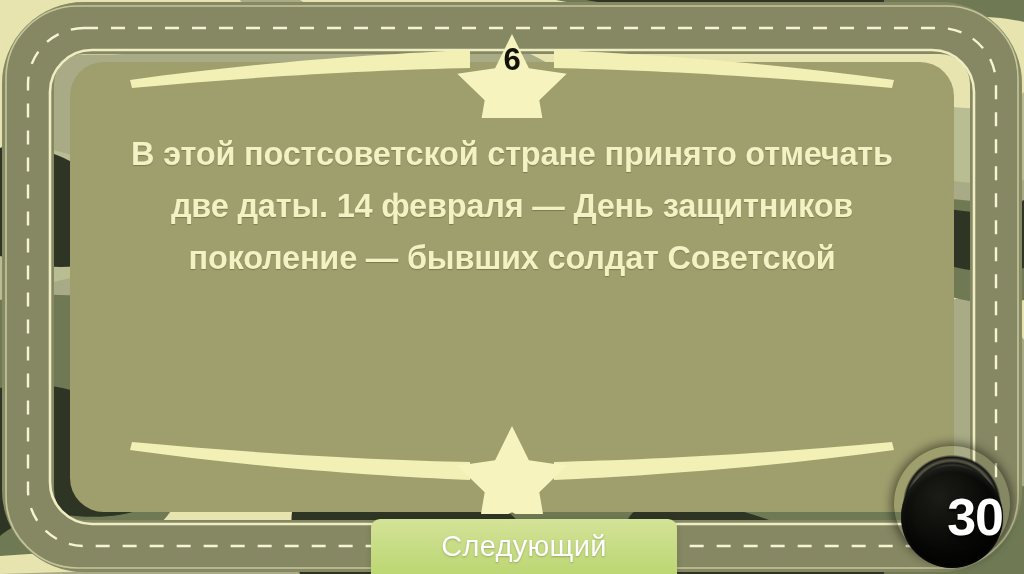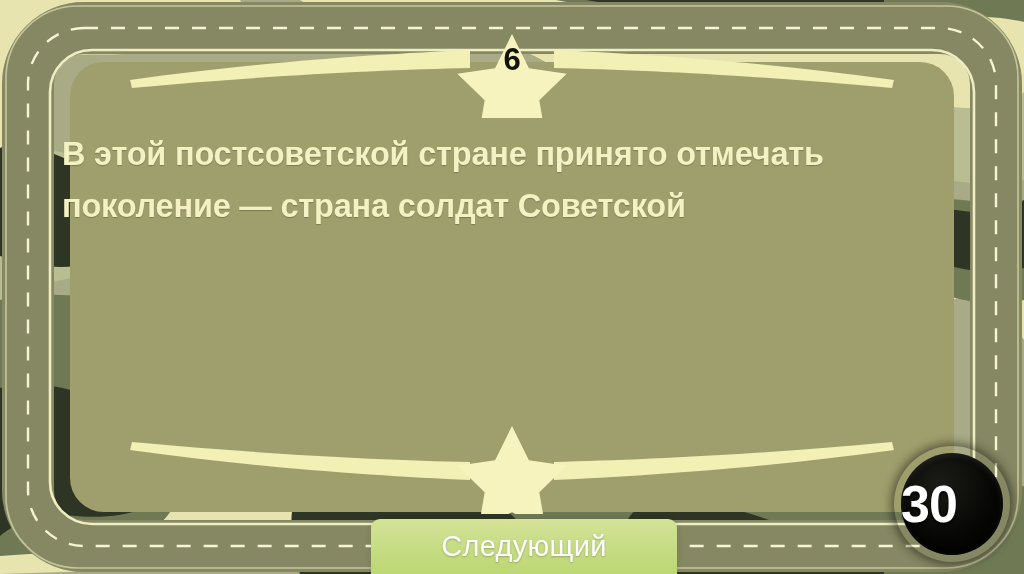--- a/index.html
+++ b/index.html
@@ -32,20 +32,21 @@
     font-weight:700;
     color:#14130a;
     line-height:1;
     letter-spacing:0px;
   }
 
   
   .question{
     position:absolute;
     left:62px;top:128px;width:900px;
+    text-align:center;
     color:#f4f2c4;
     font-size:32.5px;
     font-weight:700;
     line-height:52px;
     letter-spacing:-0.2px;
     font-stretch:condensed;
     text-shadow:0 1px 1px rgba(60,60,30,.35);
   }
   .question .ln{display:block;white-space:nowrap;}
 
@@ -76,25 +77,25 @@
     width:116px;height:116px;
   }
   .timer .bezel{
     position:absolute;inset:0;
     border-radius:50%;
     background:
       radial-gradient(circle at 50% 50%, #000 0 44%, #3c3c34 46%, #1a1a14 50%, #5a5a4a 53%, #111 57%, rgba(20,20,14,0) 60%);
     box-shadow:0 0 10px 3px rgba(0,0,0,.45);
   }
   .timer .face{
-    position:absolute;left:7px;top:7px;width:102px;height:102px;
+    position:absolute;left:7px;top:20px;width:102px;height:102px;
     border-radius:50%;
     background:radial-gradient(circle at 38% 30%, #1b1b17 0%, #070705 55%, #000 100%);
     box-shadow:inset 0 2px 6px rgba(255,255,255,.10), inset 0 -4px 10px rgba(0,0,0,.8);
-    display:flex;align-items:center;justify-content:flex-start;
+    display:flex;align-items:center;justify-content:flex-end;
   }
   .timer .val{
     color:#ffffff;
     font-size:52px;
     font-weight:700;
     line-height:1;
     letter-spacing:-1px;
     text-shadow:0 2px 3px rgba(0,0,0,.9);
   }
 </style>
@@ -165,21 +166,22 @@
 
       <g>
         <polygon points="512,6 528.9,40.2 566.7,45.7 539.3,72.3 545.8,110 512,92.2 478.2,110 484.7,72.3 457.3,45.7 495.1,40.2" fill="#f6f3be"></polygon>
       </g>
     </svg>
   </div>
   <div class="star-number">6</div>
 
   <div class="question">
     <span class="ln">В этой постсоветской стране принято отмечать</span>
-    <span class="ln">поколение — страна солдат Советской</span>
+    <span class="ln">две даты. 14 февраля — День защитников</span>
+    <span class="ln">поколение — бывших солдат Советской</span>
   </div>
 
   <div class="deco deco-bottom">
     <svg viewBox="0 0 1024 90" preserveAspectRatio="none" aria-hidden="true">
       <path d="M130,26 C260,44 380,52 470,56 L470,38 C380,36 260,30 132,18 Z" fill="#f3f0b6"></path>
       <path d="M894,26 C764,44 644,52 554,56 L554,38 C644,36 764,30 892,18 Z" fill="#f3f0b6"></path>
       <g>
         <polygon points="512,2 528.9,36.2 566.7,41.7 539.3,68.3 545.8,106 512,88.2 478.2,106 484.7,68.3 457.3,41.7 495.1,36.2" fill="#f6f3be"></polygon>
       </g>
     </svg>

